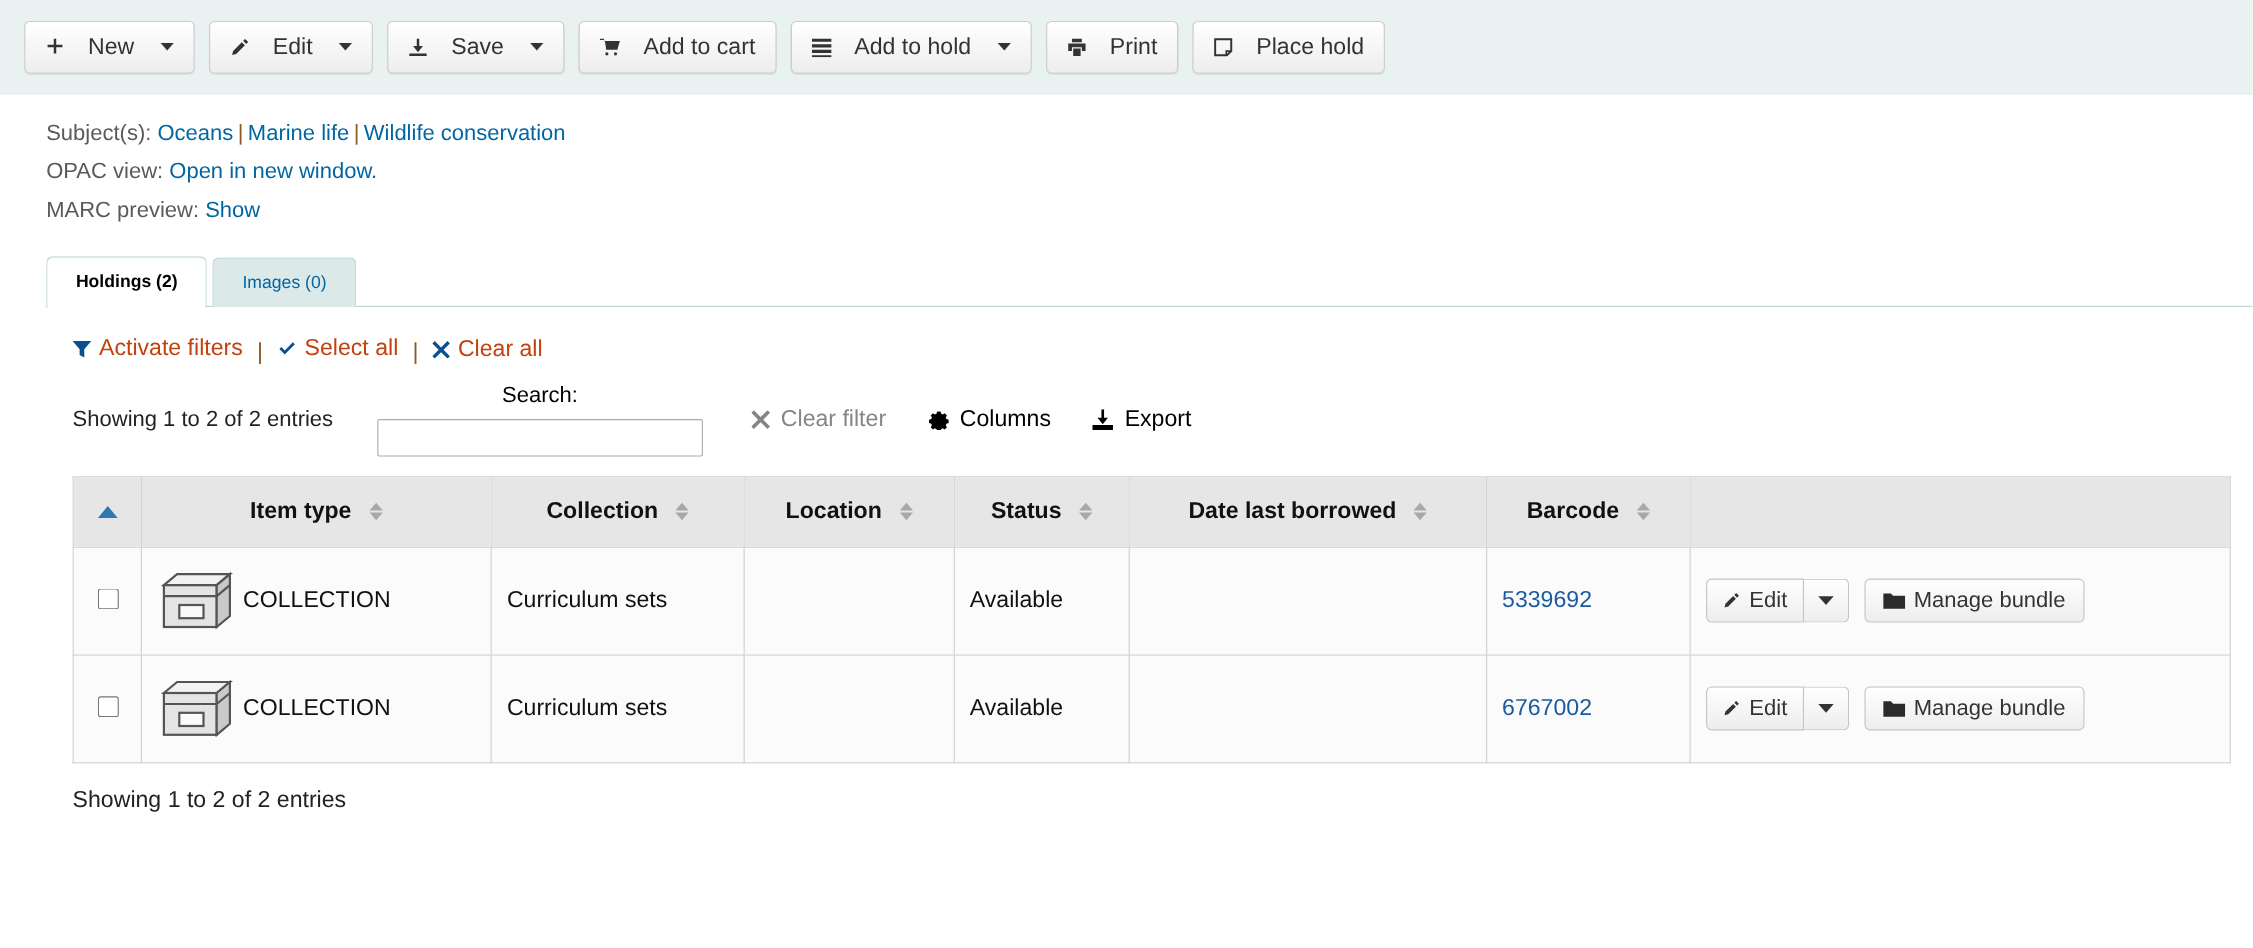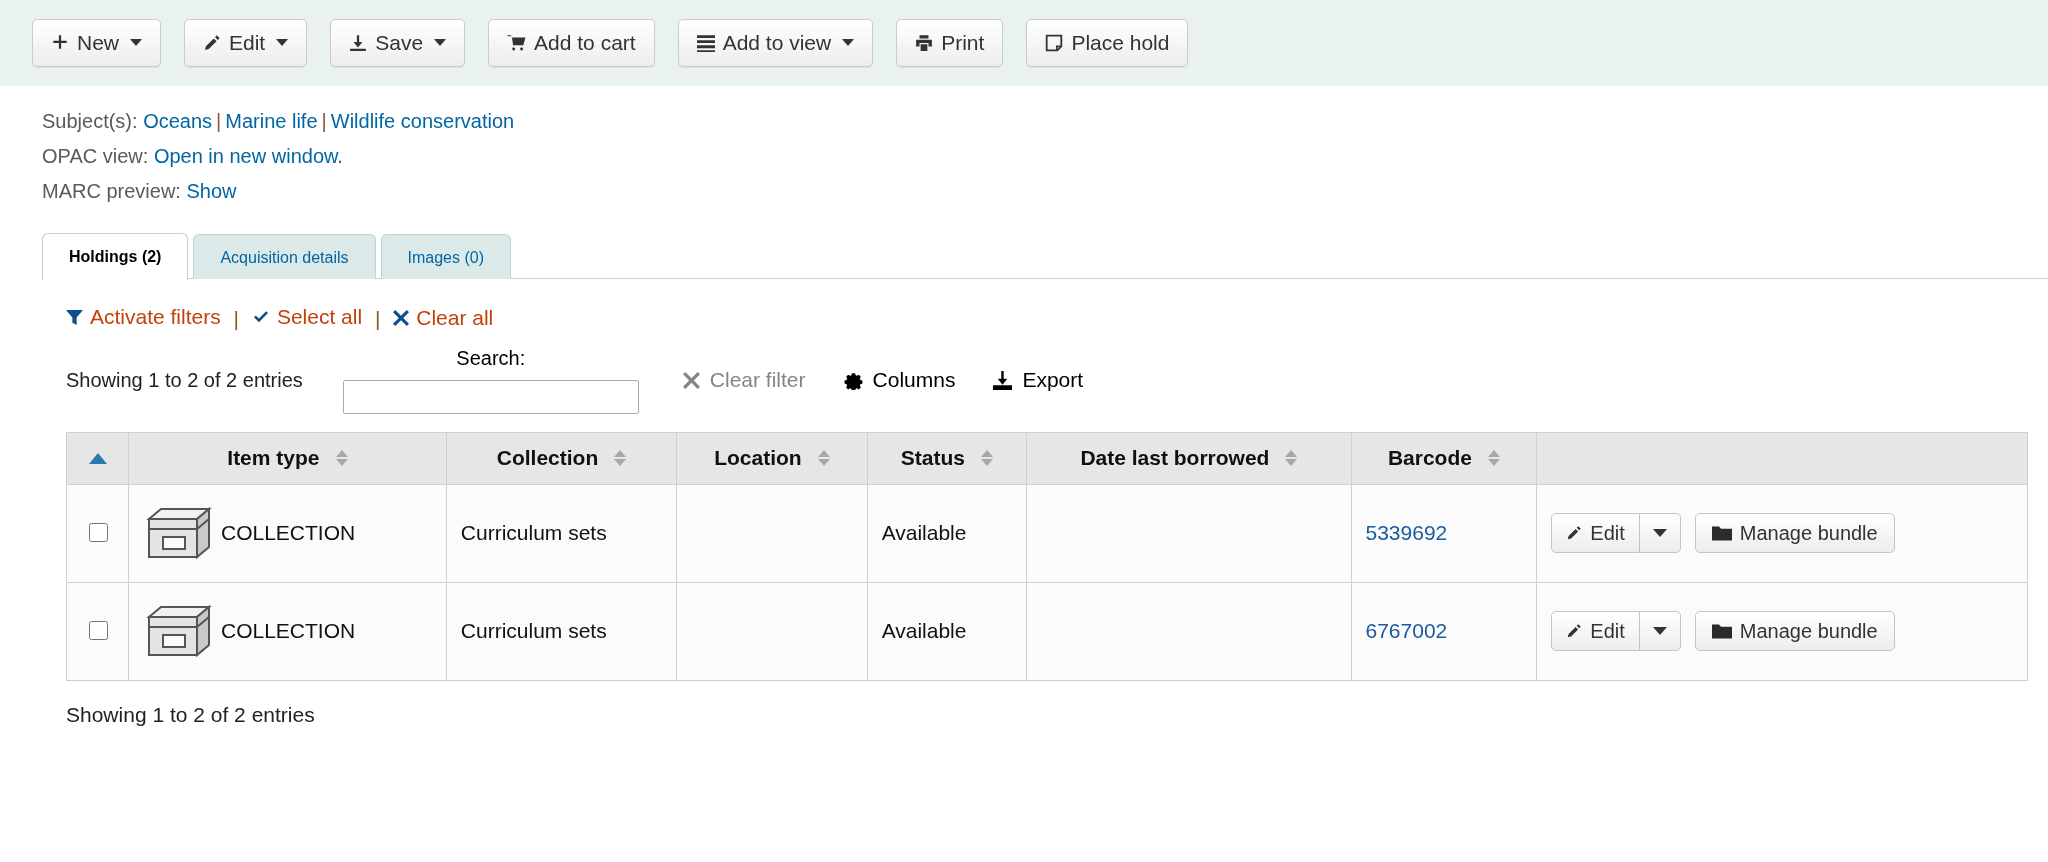--- a/index.html
+++ b/index.html
@@ -19,32 +19,31 @@
     display: flex;
     align-items: center;
     padding: 0 22px;
     gap: 13px;
     border-bottom: 1px solid #e9f1f1;
   }
   .btn {
     display: inline-flex;
     align-items: center;
     justify-content: center;
-    gap: 8px;
+    gap: 21px;
     height: 48px;
     padding: 0 18px;
     font-size: 21px;
     color: #333333;
     background: linear-gradient(to bottom, #ffffff 0%, #ededed 100%);
     border: 1px solid #cccccc;
     border-radius: 5px;
     cursor: pointer;
     white-space: nowrap;
     box-shadow: 0 1px 1px rgba(0,0,0,0.06);
-    margin-left: 10px;
   }
   .btn .caret {
     display: inline-block;
     width: 0; height: 0;
     border-left: 6px solid transparent;
     border-right: 6px solid transparent;
     border-top: 7px solid #333333;
     margin-left: 3px;
   }
   .ico { display: inline-flex; align-items: center; justify-content: center; }
@@ -153,21 +152,21 @@
   
   table.holdings {
     border-collapse: collapse;
     margin-left: 24px;
     width: 1962px;
     font-size: 21px;
   }
   table.holdings thead th {
     background: #e6e6e6;
     border: 1px solid #cfcfcf;
-    height: 52px;
+    height: 64px;
     font-weight: bold;
     font-size: 21px;
     color: #111111;
     padding: 0 14px;
     white-space: nowrap;
     position: relative;
     cursor: pointer;
   }
   th.th-check { width: 62px; padding: 0; }
   th .th-inner { display: flex; align-items: center; justify-content: center; gap: 16px; }
@@ -265,21 +264,21 @@
     </span>
     <span>Add to cart</span>
   </button>
 
   <button class="btn">
     <span class="ico">
       <svg width="18" height="18" viewBox="0 0 16 16">
           <path fill="#333" d="M0 1h16v2.6H0zM0 5.5h16v2.6H0zM0 10h16v2.6H0zM0 14.5h16v1.5H0z"></path>
         </svg>
     </span>
-    <span>Add to view</span>
+    <span>Add to hold</span>
     <span class="caret"></span>
   </button>
 
   <button class="btn">
     <span class="ico">
       <svg width="18" height="18" viewBox="0 0 16 16">
           <path fill="#333" d="M4 1h8v3H4zM1 5h14v6h-3V8H4v3H1zM5 9h6v6H5z"></path>
         </svg>
     </span>
     <span>Print</span>
@@ -311,23 +310,20 @@
   <div class="meta-line">
     <span>MARC preview:</span>
     <a>Show</a>
   </div>
 </div>
 
 <div class="tabs-wrap">
   <div class="tabs">
     <div class="tab active">
       <span>Holdings (2)</span>
-    </div>
-    <div class="tab">
-      <span>Acquisition details</span>
     </div>
     <div class="tab">
       <span>Images (0)</span>
     </div>
   </div>
 </div>
 
 <div class="tab-panel">
 
   <div class="filter-row">

